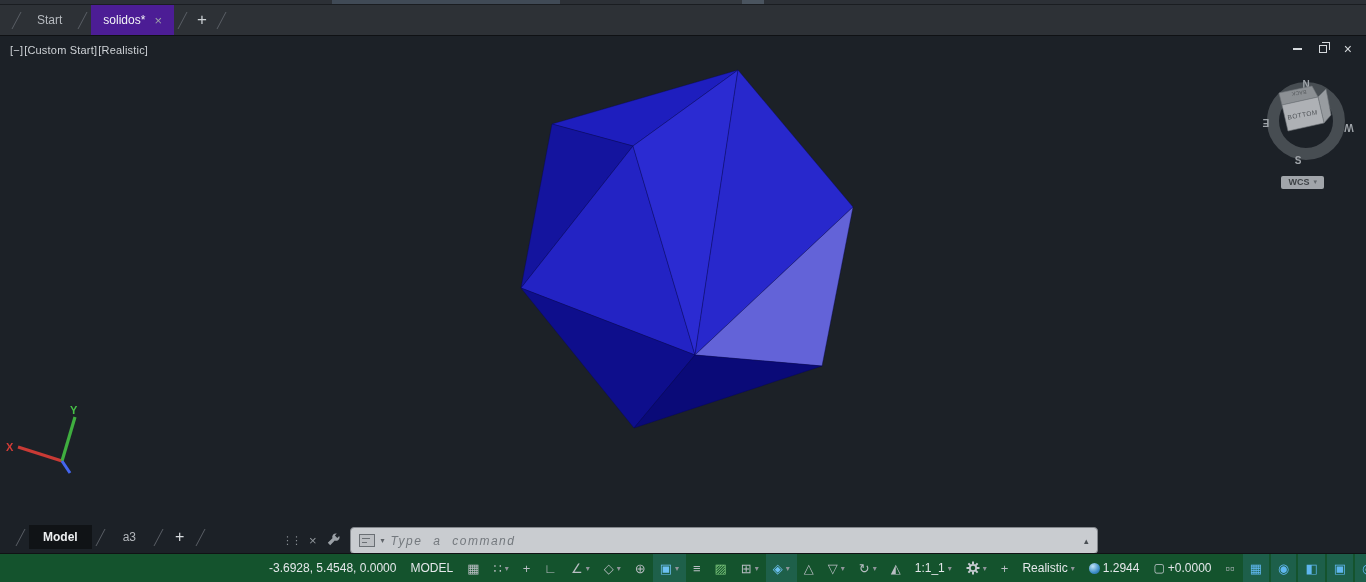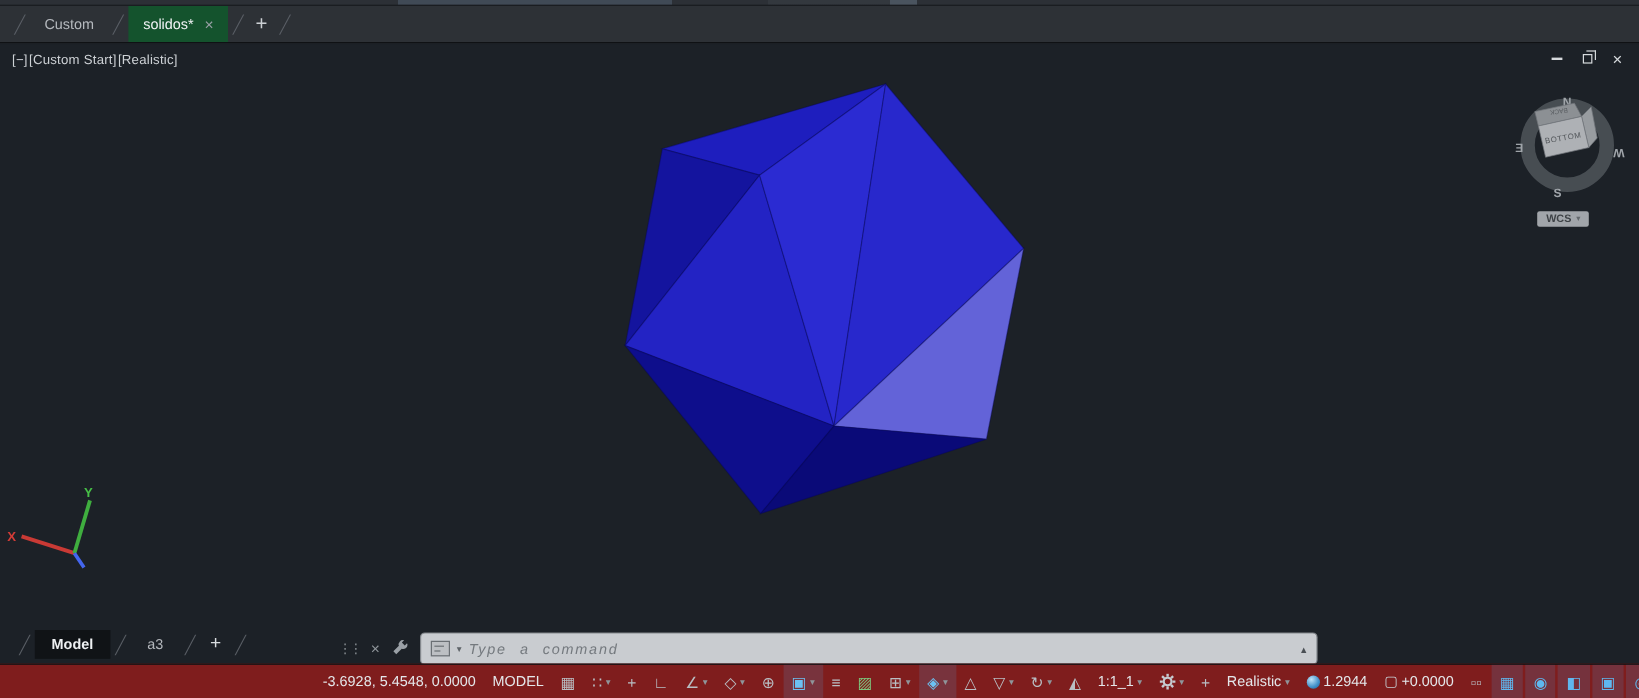--- a/index.html
+++ b/index.html
@@ -12,21 +12,21 @@
     background:linear-gradient(90deg,#2c3036 0 332px,#404a56 332px 560px,#2c3036 560px 640px,
       #33383e 640px 742px,#4a545f 742px 764px,#2c3036 764px 100%);
     border-bottom:1px solid #1a1d21; }
 
   
   .file-tabs { position:absolute; top:5px; left:0; width:1366px; height:31px;
     background:#2d3136; border-bottom:1px solid #0f1114; display:flex; align-items:center;
     padding-left:8px; color:#b6babf; font-size:12px; }
   .sep { width:1px; height:17px; background:#5a5f66; transform:skewX(-28deg); margin:0 8px; }
   .ftab { height:100%; display:flex; align-items:center; padding:0 12px; gap:9px; cursor:default; }
-  .ftab.active { background:#14532d; color:#f2f4f6; }
+  .ftab.active { background:#4c1d95; color:#f2f4f6; }
   .ftab-close { color:#9ba1a7; font-size:13px; line-height:1; }
   .ftab-new { color:#ccd0d4; font-size:17px; padding:0 6px; }
 
   
   .viewport { position:absolute; top:37px; left:0; width:1366px; height:516px; background:#1c2127; }
   .vp-label { position:absolute; left:10px; top:7px; font-size:11px; color:#ced2d6; letter-spacing:.2px; }
   .vp-label span { margin-right:1px; cursor:default; }
   .win-controls { position:absolute; top:7px; right:14px; display:flex; align-items:center; gap:17px; color:#d6dadd; }
   .wc-min { width:9px; height:2px; background:#d6dadd; }
   .wc-restore { width:8px; height:8px; border:1px solid #d6dadd; position:relative; }
@@ -58,21 +58,21 @@
   .cmd-box { width:16px; height:13px; border:1px solid #6a6f74; background:#bcbfc3; position:relative; }
   .cmd-box::before { content:''; position:absolute; left:2px; top:3px; width:8px; height:1px; background:#6a6f74; }
   .cmd-box::after  { content:''; position:absolute; left:2px; top:7px; width:5px; height:1px; background:#6a6f74; }
   .cmd-arr { font-size:8px; color:#5f6469; }
   .cmd-input { flex:1; background:transparent; border:none; outline:none; font-family:"Liberation Sans",sans-serif;
     font-style:italic; font-size:12px; letter-spacing:1.5px; word-spacing:6px; color:#be185d; }
   .cmd-input::placeholder { color:#74797e; }
   .cmd-hist { font-size:9px; color:#4a4f54; }
 
   
-  .status-bar { position:absolute; top:553px; left:0; width:1366px; height:29px; background:#7f1d1d;
+  .status-bar { position:absolute; top:553px; left:0; width:1366px; height:29px; background:#14532d;
     border-top:1px solid #101214; display:flex; align-items:center; padding:0 8px 0 262px; color:#cfd3d7; }
   .sb-item { height:100%; display:flex; align-items:center; padding:0 7px; gap:3px; cursor:default; white-space:nowrap; }
   .sb-text { font-size:12px; color:#e4e7ea; }
   .sb-item .glyph { font-size:13px; color:#b9bec3; line-height:1; }
   .sb-item.active { background:rgba(90,170,230,.16); }
   .sb-item.active .glyph { color:#6cc1f2; }
   .sb-item.green .glyph { color:#7dc87d; }
   .sb-item .arrow { font-size:8px; color:#8f959a; }
   .sb-sphere { width:11px; height:11px; border-radius:50%;
      background:radial-gradient(circle at 35% 30%, #bfe3f7, #3f8fc9 60%, #1d5d8e); }
@@ -85,21 +85,21 @@
 </head>
 <body>
 
 <div class="app">
 
   <div class="ribbon-strip"></div>
 
   <div class="file-tabs">
     <span class="sep"></span>
     <div class="ftab">
-      <span>Custom</span>
+      <span>Start</span>
     </div>
     <span class="sep"></span>
     <div class="ftab active">
       <span>solidos*</span>
       <span class="ftab-close">×</span>
     </div>
     <span class="sep"></span>
     <div class="ftab-new">+</div>
     <span class="sep"></span>
   </div>

